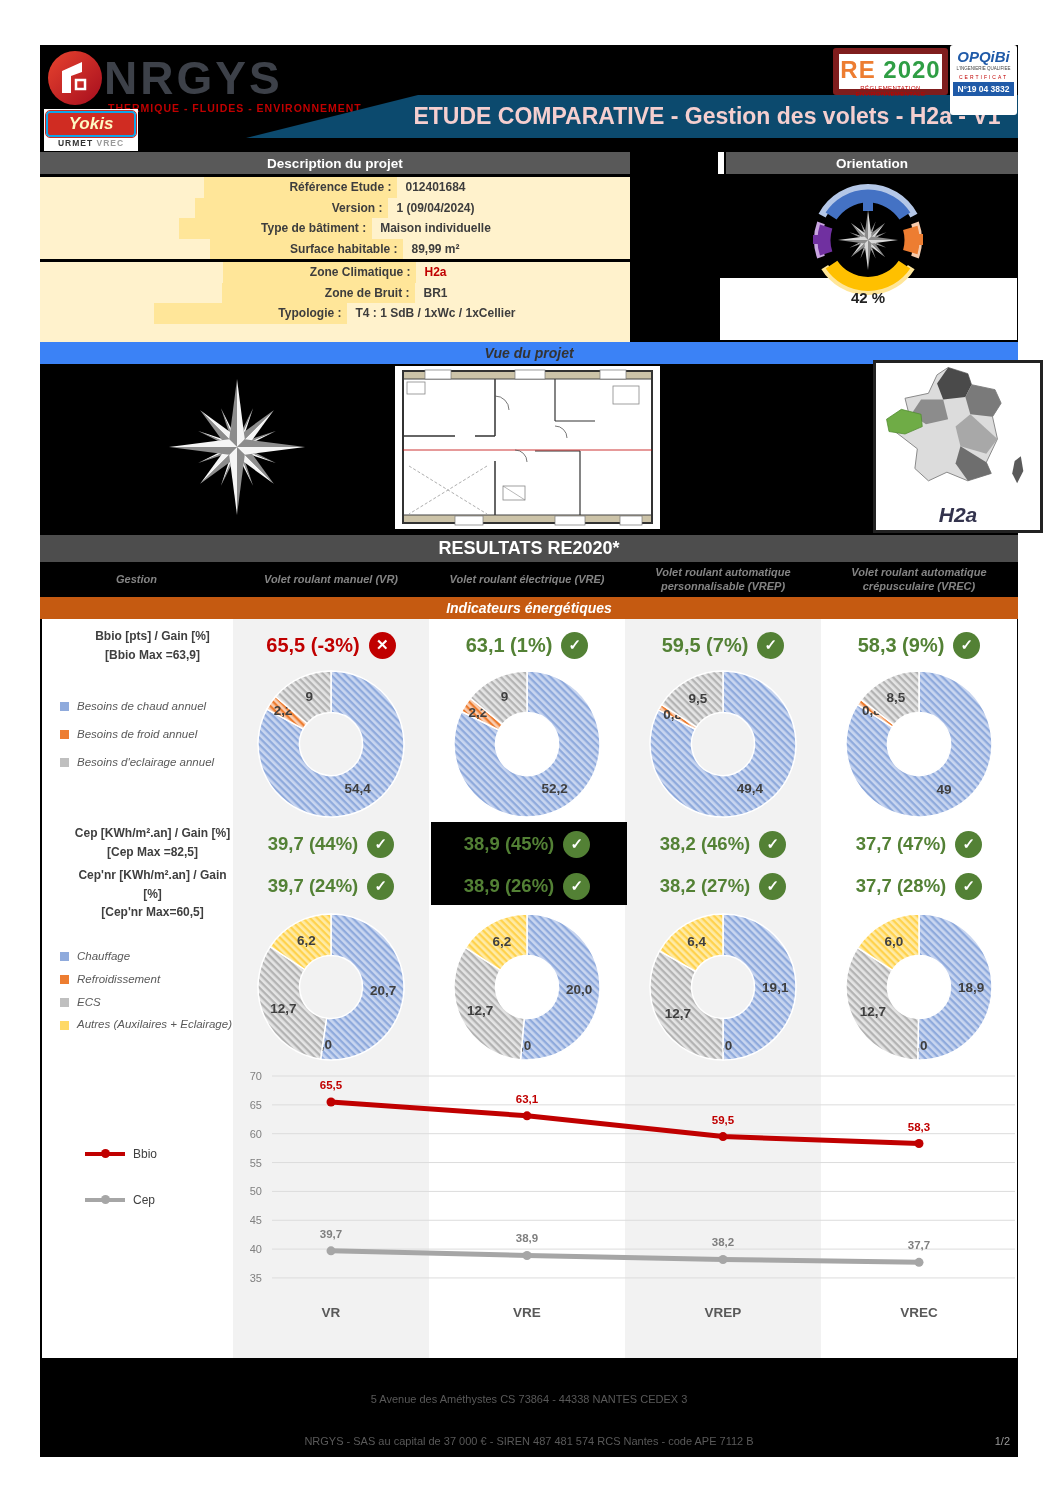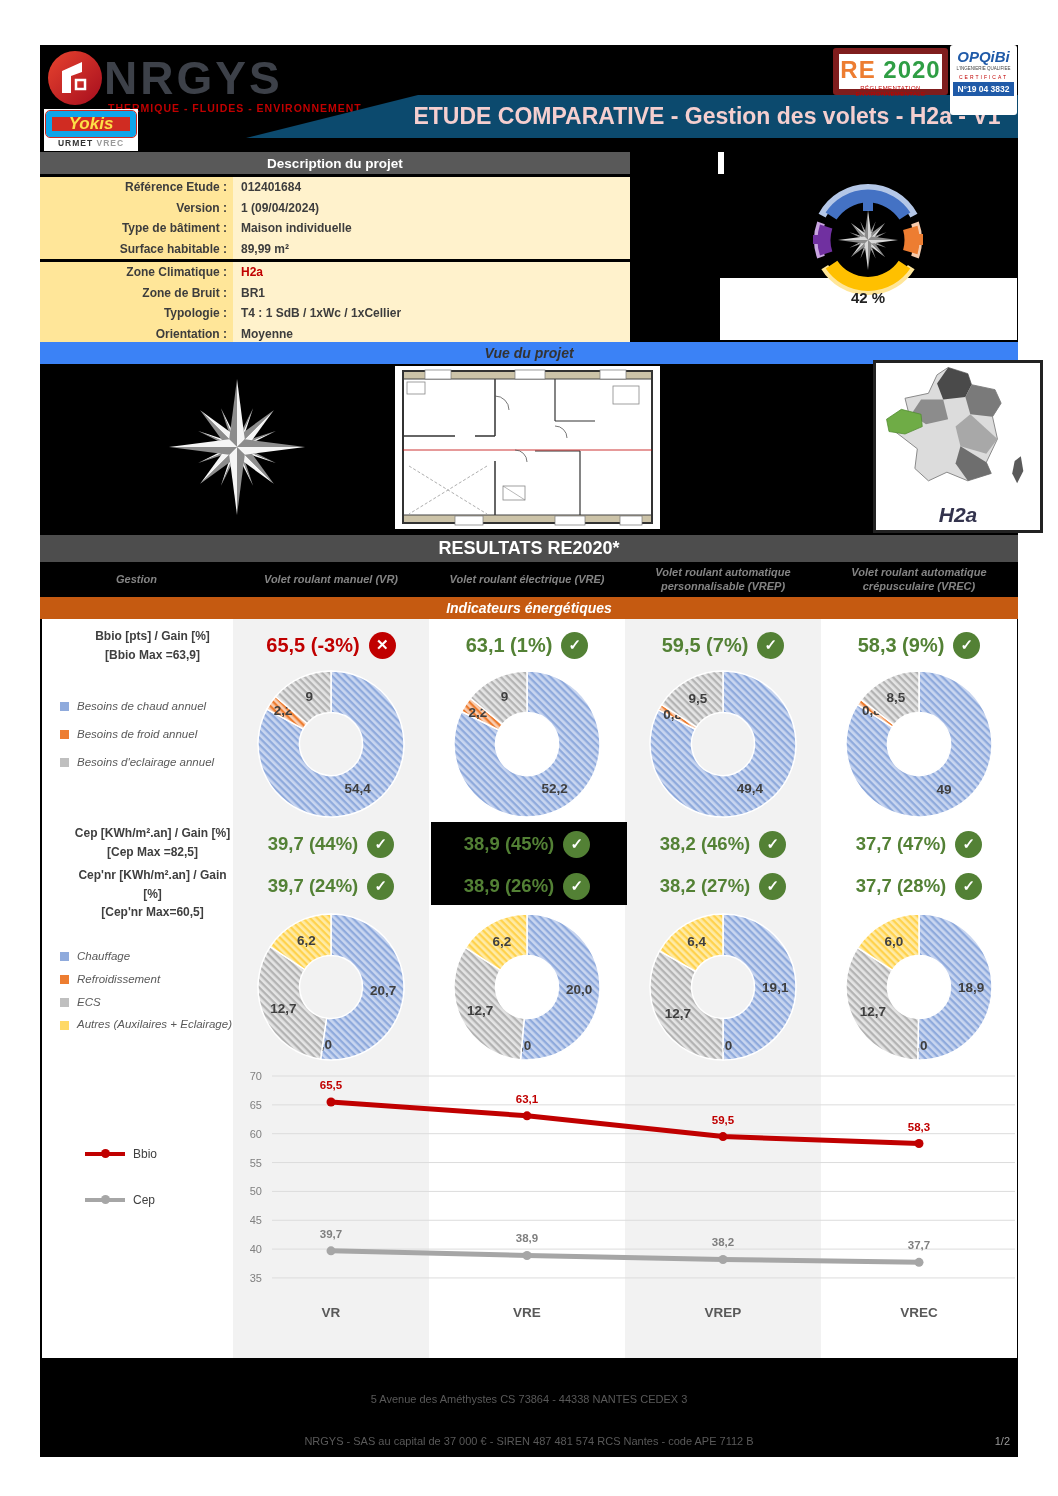--- a/index.html
+++ b/index.html
@@ -5,22 +5,22 @@
   * { margin:0; padding:0; box-sizing:border-box; }
   body { background:#fff; font-family:"Liberation Sans", sans-serif; }
   .page { position:relative; width:1058px; height:1496px; background:#fff; overflow:hidden; }
   .sheet { position:absolute; left:40px; top:45px; width:978px; height:1412px; background:#000; }
   .abs { position:absolute; }
 
   
   .brand-name { left:64px; top:6px; font-size:46px; font-weight:bold; letter-spacing:3px; color:#3d4149; }
   .brand-tagline { left:68px; top:57px; font-size:10.5px; font-weight:bold; color:#C00000; letter-spacing:1px; }
   .yokis { left:4px; top:64px; width:94px; height:42px; background:#fff; padding:2px; }
-  .yokis-box { background:#D02C22; border:6px solid #0ea5e9; outline:1px solid #D02C22; border-radius:4px; height:26px;
-               display:flex; align-items:center; justify-content:center; color:#fde047; font-weight:bold; font-style:italic; font-size:17px; }
+  .yokis-box { background:#D02C22; border:2px solid #0ea5e9; outline:1px solid #D02C22; border-radius:4px; height:26px;
+               display:flex; align-items:center; justify-content:center; color:#fef9c3; font-weight:bold; font-style:italic; font-size:17px; }
   .yokis-group { font-size:8.5px; letter-spacing:1px; text-align:center; margin-top:1px; font-weight:bold; color:#333; }
   .yokis-group span { color:#9a9a9a; }
   .banner { left:206px; top:50px; width:772px; height:43px; background:#0c4a6e;
             clip-path:polygon(0 100%, 172px 0, 100% 0, 100% 100%);
             display:flex; align-items:center; justify-content:center; padding-left:150px; }
   .banner-title { color:#F5CFCF; font-size:23px; font-weight:bold; }
   .re2020 { left:793px; top:3px; width:115px; height:47px; background:#fff; border:6px solid #7f1d1d; border-radius:3px;
             text-align:center; padding-top:2px; z-index:5; }
   .re2020 .big { font-size:24px; font-weight:bold; letter-spacing:1px; }
   .re2020 .re { color:#ED7D31; } .re2020 .yr { color:#2F9E44; }
@@ -31,21 +31,21 @@
   .opqibi .cert { font-size:5px; color:#C00000; letter-spacing:2px; margin-top:3px; }
   .opqibi .num { background:#1F5AA8; color:#fff; font-size:8.5px; font-weight:bold; margin:2px 3px 0 3px; padding:2px 0; }
 
   
   .bar { background:#595959; color:#fff; font-weight:bold; font-size:13.5px; display:flex; align-items:center; justify-content:center; }
   .desc-bar { left:0; top:107px; width:590px; height:22px; }
   .orient-strip { left:678px; top:107px; width:6px; height:22px; background:#fff; }
   .orient-bar { left:686px; top:107px; width:292px; height:22px; }
   .cream { left:0; width:590px; height:82px; background:#FFF2CC; }
   .cream1 { top:132px; } .cream2 { top:217px; }
-  .kv-row { display:flex; height:20.5px; align-items:center; }
+  .kv-row { display:flex; height:20.5px; align-items:center;justify-content:center; }
   .kv-label { width:193px; background:#FFE699; height:100%; display:flex; align-items:center; justify-content:flex-end;
               padding-right:6px; font-size:12px; font-weight:bold; color:#3d3d3d; }
   .kv-value { padding-left:8px; font-size:12px; font-weight:bold; color:#3d3d3d; }
   .kv-value.red { color:#C00000; }
   .orient-panel { left:678px; top:129px; width:300px; height:168px; background:#000; }
   .orient-white { left:680px; top:233px; width:297px; height:62px; background:#fff; z-index:1; }
   .orient-chart { left:766px; top:131px; width:124px; height:124px; z-index:2; }
   .orient-score { left:678px; top:244px; width:300px; text-align:center; font-size:15px; font-weight:bold; color:#222; z-index:3; }
   .orient-legend { left:678px; top:264px; width:300px; z-index:3; }
   .ol-row { display:flex; align-items:center; justify-content:center; margin-top:2px; }
@@ -193,27 +193,24 @@
           <div class="kv-value red">H2a</div>
         </div>
         <div class="kv-row">
           <div class="kv-label">Zone de Bruit :</div>
           <div class="kv-value">BR1</div>
         </div>
         <div class="kv-row">
           <div class="kv-label">Typologie :</div>
           <div class="kv-value">T4 : 1 SdB / 1xWc / 1xCellier</div>
         </div>
-        <div class="kv-row">
-          <div class="kv-label">Orientation :</div>
-          <div class="kv-value">Moyenne</div>
-        </div>
       </div>
 
     <div class="abs orient-strip"></div>
+    <div class="abs bar orient-bar">Orientation</div>
     <div class="abs orient-panel"></div>
     <div class="abs orient-white"></div>
     <svg class="abs orient-chart" width="124" height="124" viewBox="0 0 124 124" id="orient-svg">
         <path d="M16.086725171335807 39.587478735133665 A52 52 0 0 1 107.9132748286642 39.58747873513368" fill="none" stroke="#B4C7E7" stroke-width="8"></path>
         <path d="M108.98463103929542 46.89899283371656 A50 50 0 0 1 108.98463103929542 81.10100716628344" fill="none" stroke="#F7CBAC" stroke-width="8"></path>
         <path d="M105.25045290397773 91.02588247589345 A51 51 0 0 1 18.749547096022276 91.02588247589345" fill="none" stroke="#FFE699" stroke-width="8"></path>
         <path d="M15.015368960704585 81.10100716628344 A50 50 0 0 1 15.015368960704578 46.89899283371656" fill="none" stroke="#C9A5E0" stroke-width="8"></path>
         <path d="M25.098495010401336 40.035882459338815 A44 44 0 0 1 98.90150498959866 40.03588245933881" fill="none" stroke="#4472C4" stroke-width="13"></path>
         <path d="M104.29551462128603 51.87195634405204 A44 44 0 0 1 104.29551462128603 76.12804365594796" fill="none" stroke="#ED7D31" stroke-width="15"></path>
         <path d="M98.47765319242183 88.60448775271286 A44 44 0 0 1 25.522346807578167 88.60448775271286" fill="none" stroke="#FFC000" stroke-width="14"></path>

